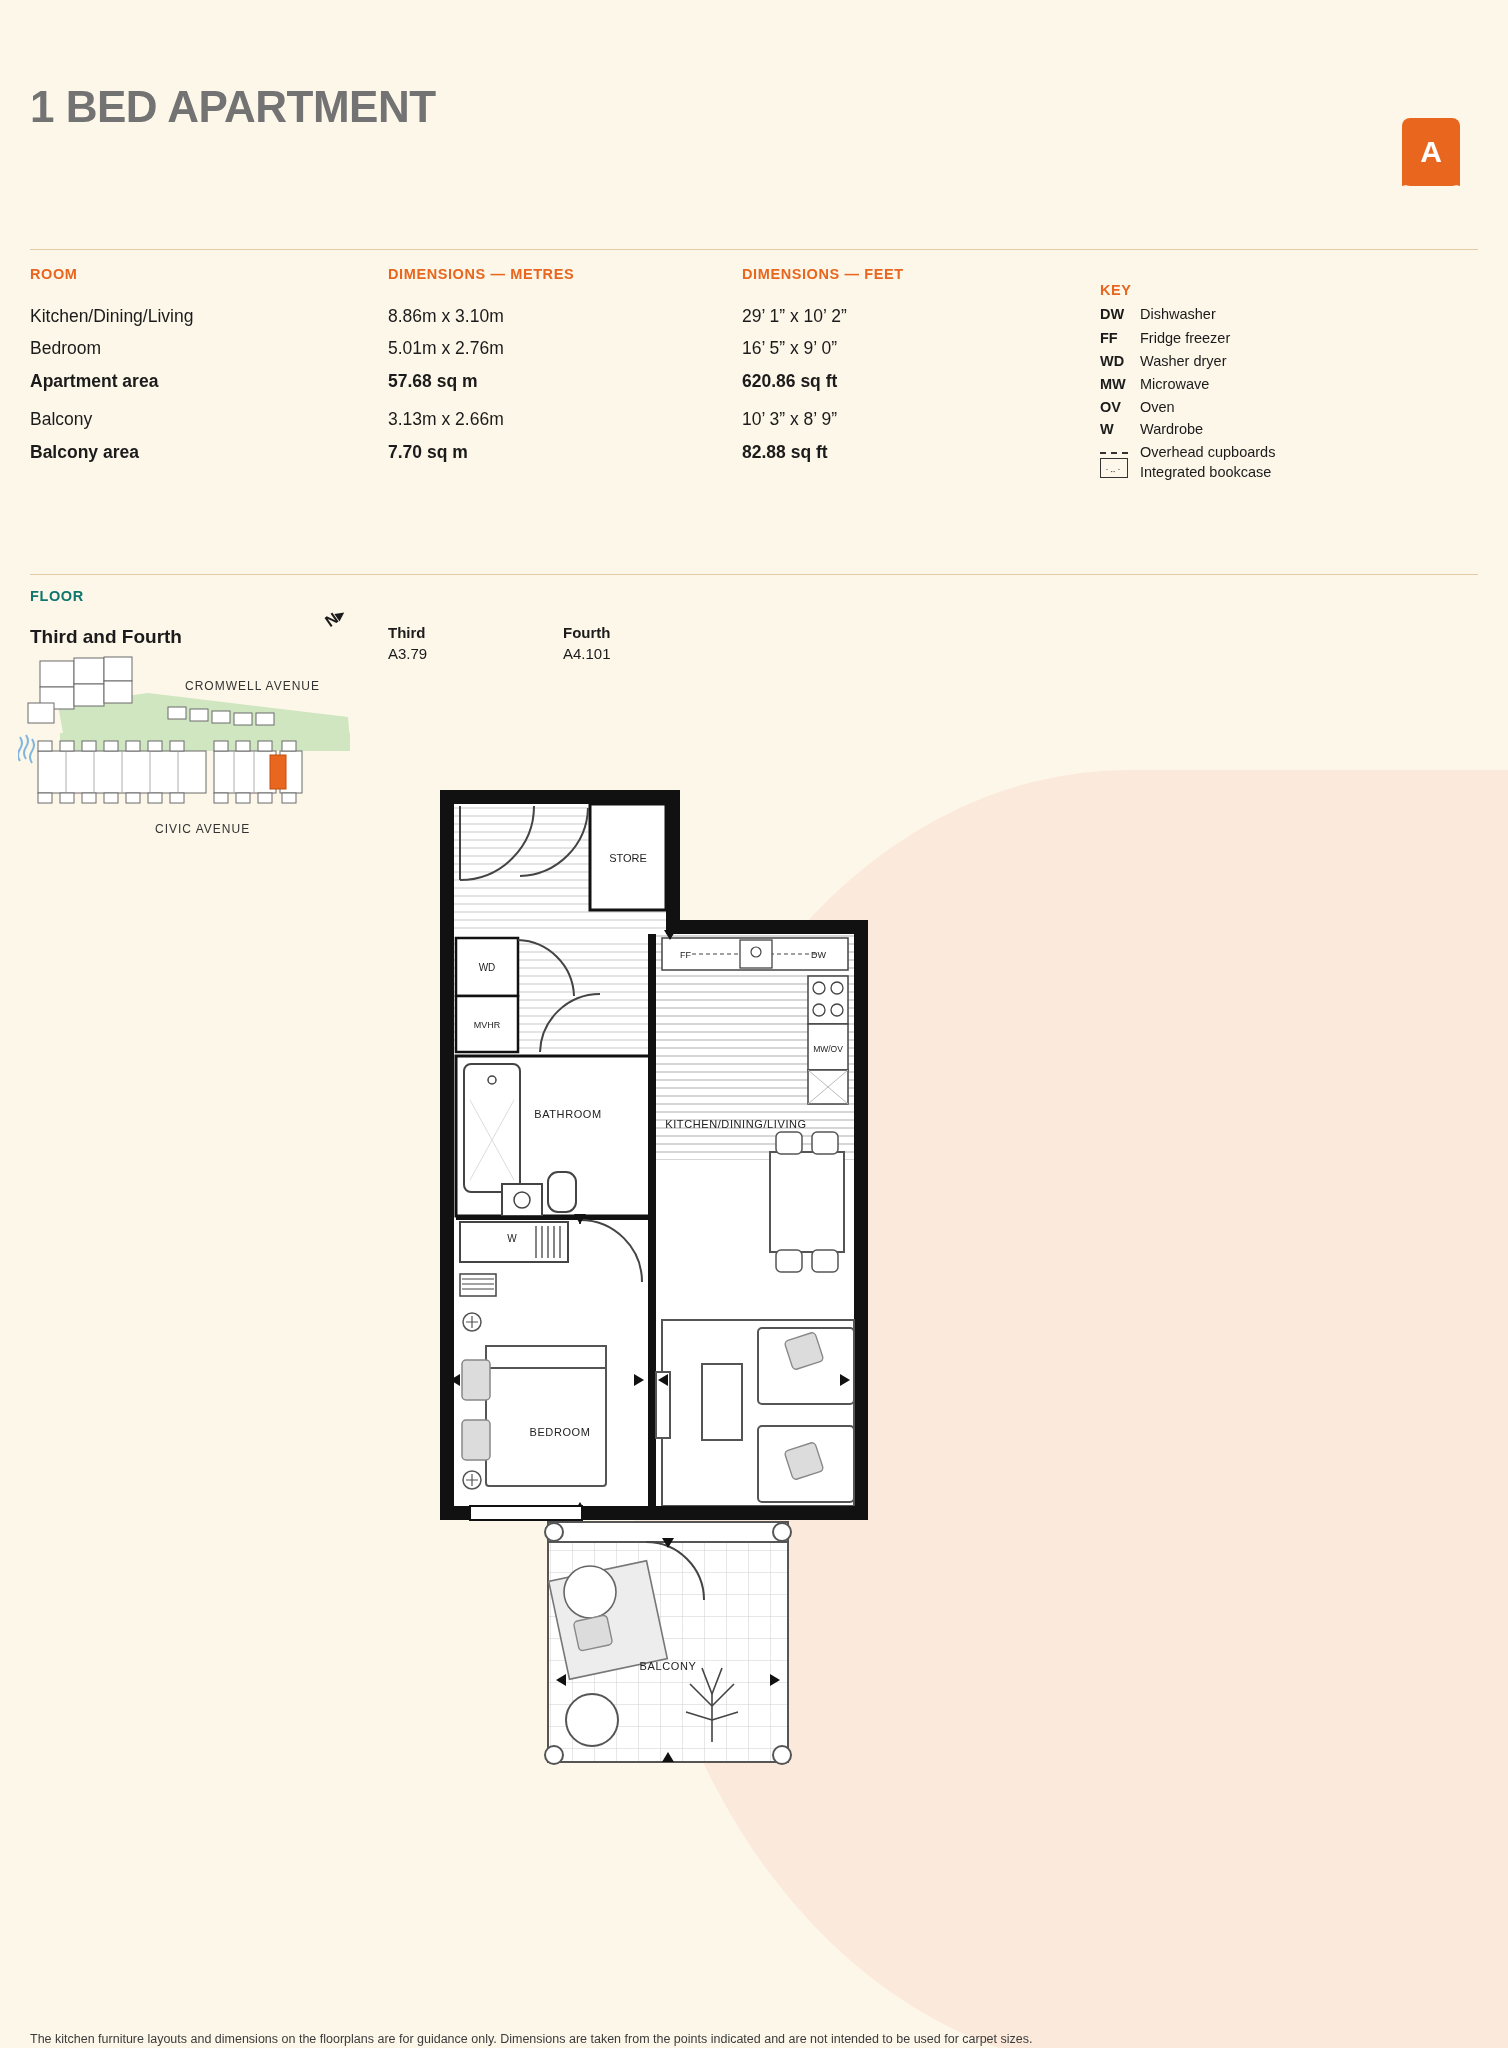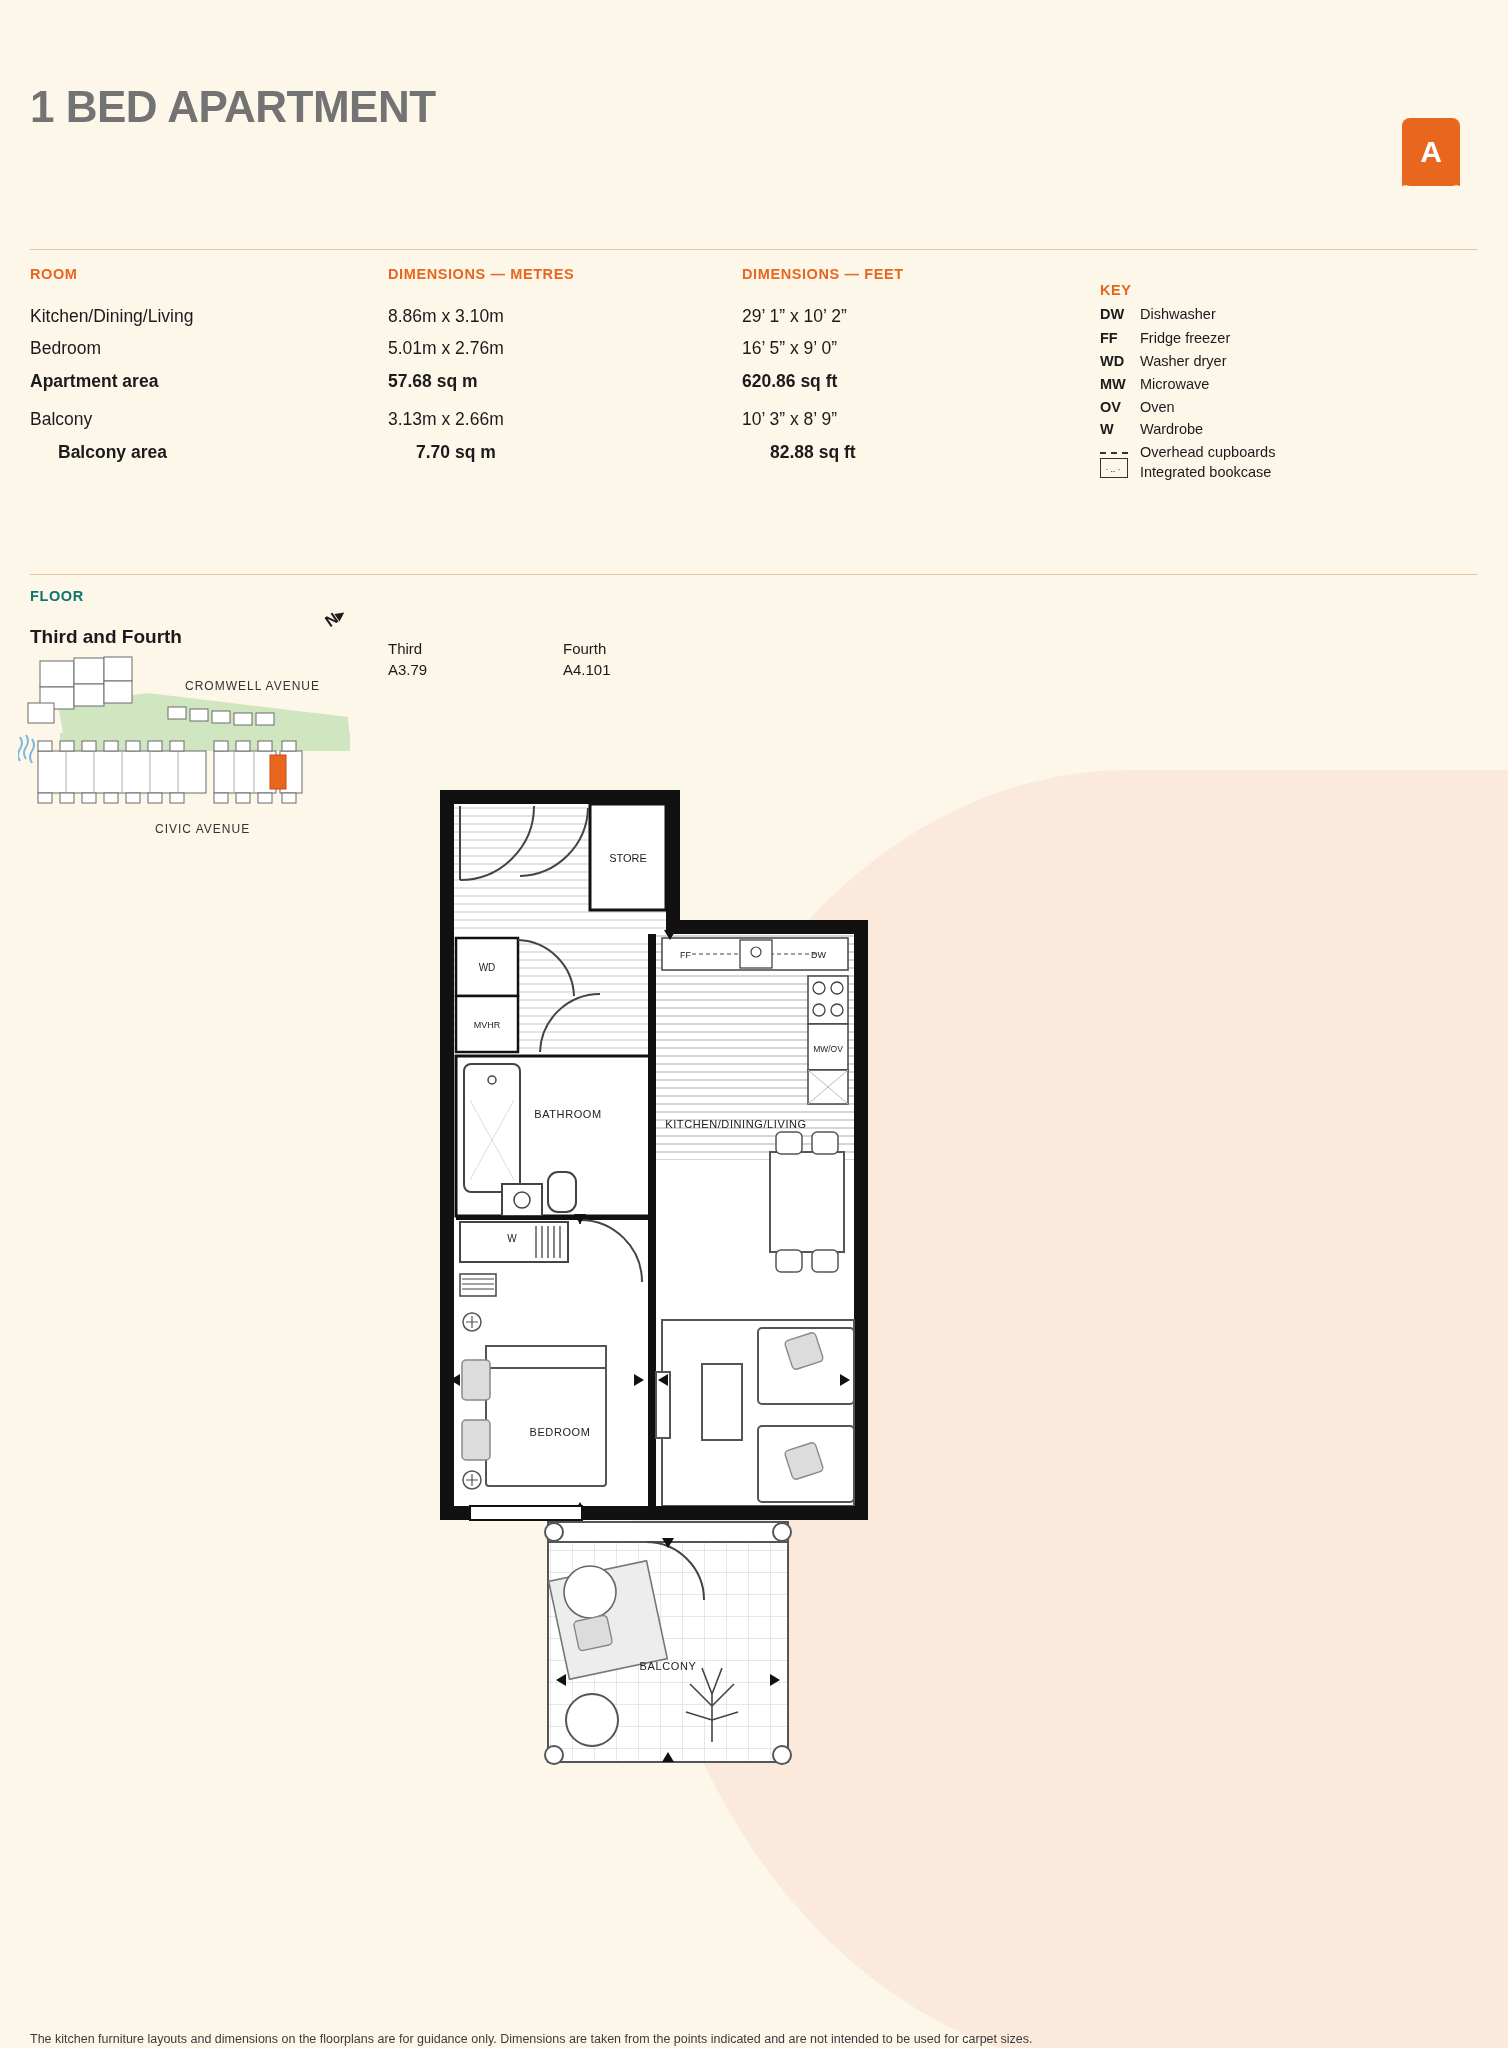--- a/index.html
+++ b/index.html
@@ -54,21 +54,21 @@
     position:absolute;
     font-size:14.5px; font-weight:bold; color:#E8661E; letter-spacing:0.6px;
   }
   .ch1 { left:30px;  top:266px; }
   .ch2 { left:388px; top:266px; }
   .ch3 { left:742px; top:266px; }
   .ch4 { left:1100px;top:282px; }
 
   .spec-row { position:absolute; font-size:17.5px; }
   .r1 { top:306px; } .r2 { top:338px; } .r3 { top:371px; }
-  .r4 { top:409px; } .r5 { top:442px;margin-left:28px; }
+  .r4 { top:409px; } .r5 { top:442px; }
   .c1 { left:30px; }  .c2 { left:388px; } .c3 { left:742px; }
   .bold { font-weight:bold; }
   .key-abbr { position:absolute; left:1100px; font-weight:bold; font-size:14.5px; }
   .key-text { position:absolute; left:1140px; font-size:14.5px; }
   .k1 { top:306px; } .k2 { top:330px; } .k3 { top:353px; }
   .k4 { top:376px; } .k5 { top:399px; } .k6 { top:421px; }
   .k7 { top:444px; } .k8 { top:464px; }
   .dash-swatch {
     position:absolute; left:1100px; width:28px; border-top:2px dashed #333;
   }
@@ -82,21 +82,21 @@
   .floor-label {
     position:absolute; left:30px; top:588px;
     font-size:14.5px; font-weight:bold; color:#0f766e; letter-spacing:0.6px;
   }
   .floor-value {
     position:absolute; left:30px; top:626px;
     font-size:19px; font-weight:bold;
   }
   .north { position:absolute; left:325px; top:608px; font-size:16px; font-weight:bold; transform:rotate(-35deg); }
   .plot-col { position:absolute; font-size:15px; }
-  .plot-col .t { font-weight:normal;margin-top:16px; }
+  .plot-col .t { font-weight:bold; }
   .plot-col .v { color:#1B1B1B; margin-top:4px; }
   .pc1 { left:388px; top:624px; }
   .pc2 { left:563px; top:624px; }
 
   
   .sitemap { position:absolute; left:18px; top:655px; width:340px; height:185px; }
   .sitemap svg { display:block; }
   .cromwell {
     position:absolute; left:185px; top:679px; font-size:12px; letter-spacing:1px; color:#333;
   }

